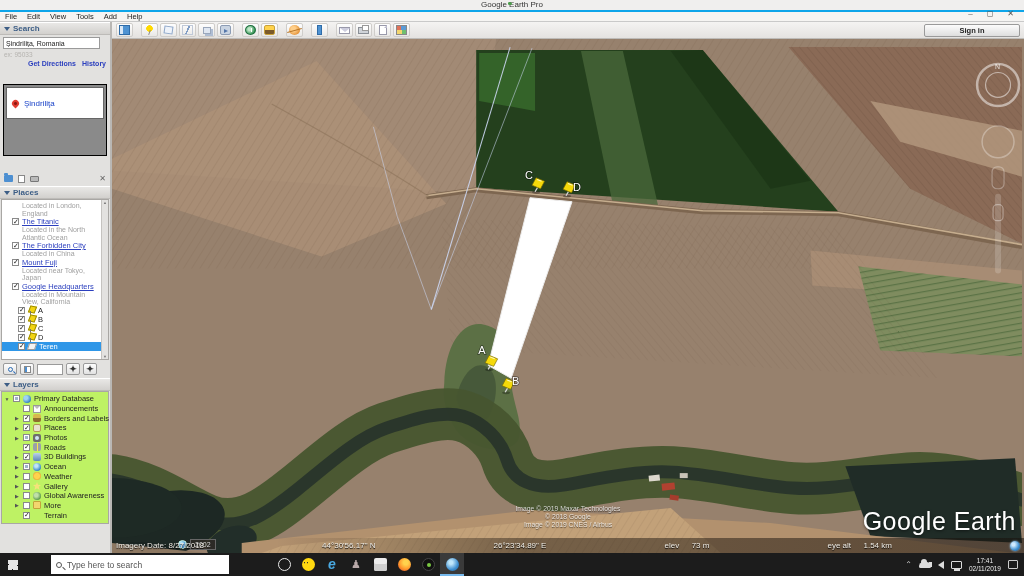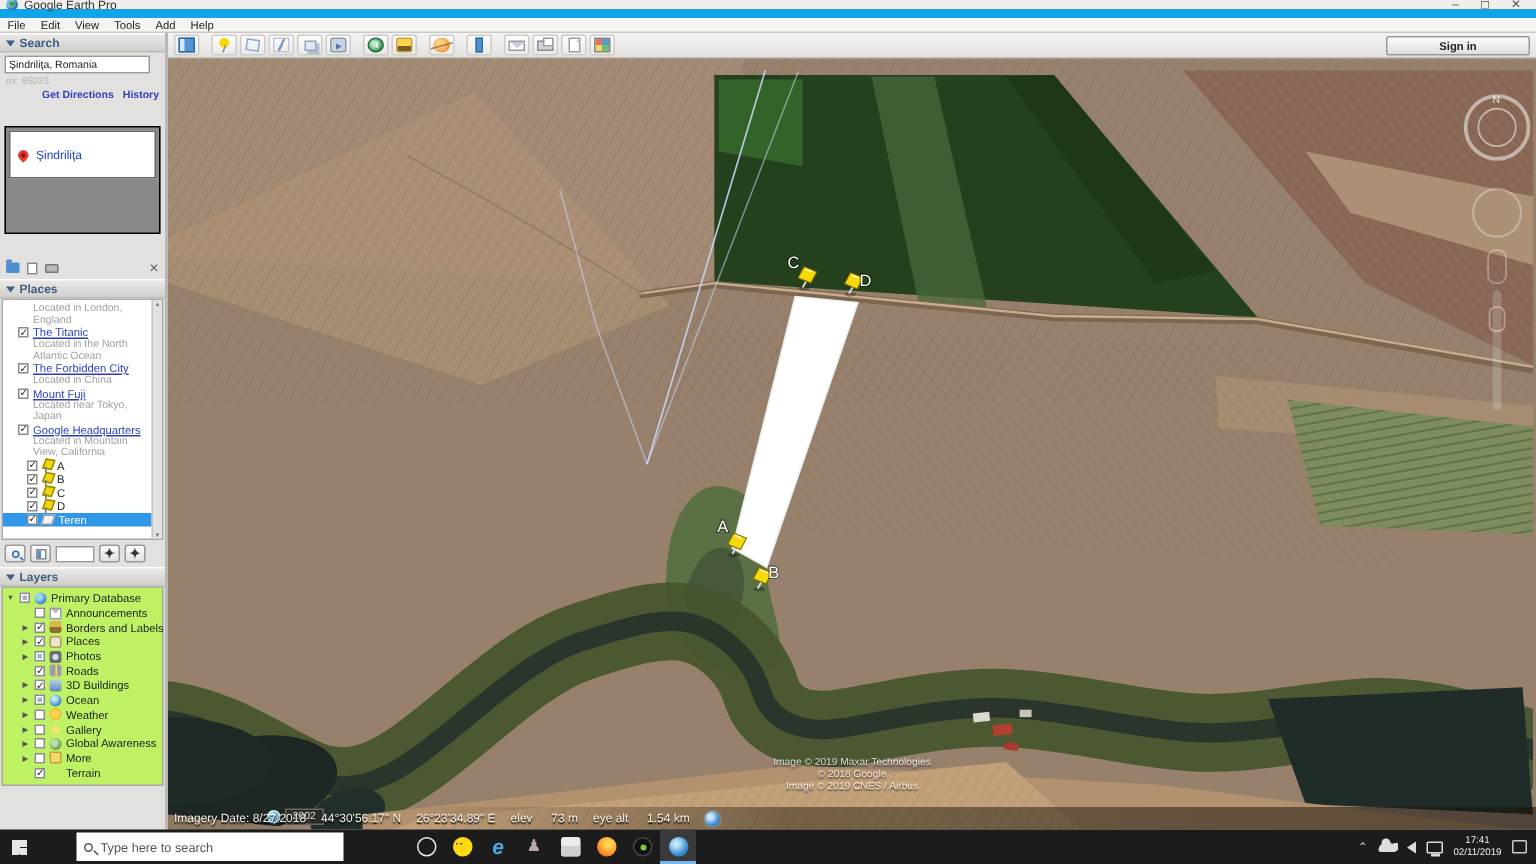--- a/index.html
+++ b/index.html
@@ -1,20 +1,20 @@
 <!DOCTYPE html>
 <html><head>
 <meta charset="utf-8">
 <style>
   *{margin:0;padding:0;box-sizing:border-box;font-family:"Liberation Sans",sans-serif;}
   html,body{width:1024px;height:576px;overflow:hidden;background:#000;}
   #app{position:relative;width:1024px;height:576px;background:#d4d0c8;}
 
   
-  .titlebar{height:12px;background:#f0efee;display:flex;align-items:center;padding:0 4px;font-size:8px;color:#333;border-bottom:6px solid #0ea5e9;}
+  .titlebar{height:12px;background:#f0efee;display:flex;align-items:center;padding:0 4px;font-size:8px;color:#333;border-bottom:2px solid #0ea5e9;flex-direction:column;}
   .earth-ico{width:8px;height:8px;border-radius:50%;background:radial-gradient(circle at 35% 35%,#7ec4e8 30%,#2e7fbe 60%,#1b5c92);margin-right:4px;position:relative;}
   .earth-ico::after{content:"";position:absolute;left:2px;top:2px;width:4px;height:3px;background:#4c9e4c;border-radius:40% 60% 50% 40%;}
   .win-controls{margin-left:auto;display:flex;gap:14px;color:#555;font-size:8px;padding-right:6px;}
   .win-controls span{cursor:default;line-height:10px;}
 
   
   .menubar{height:10px;background:#f5f4f2;display:flex;align-items:center;gap:10px;padding:0 5px;font-size:7.5px;color:#222;border-bottom:1px solid #c9c9c9;}
 
   
   .mainrow{display:flex;height:531px;}
@@ -121,21 +121,21 @@
   .ti-save-image::after{content:"";position:absolute;right:-1px;top:-1px;border-left:3px solid transparent;border-bottom:3px solid #bbc;}
   .ti-view-in-google-maps{background:conic-gradient(#5b9bd5 0 25%,#6fbf6f 0 50%,#f3d66e 0 75%,#e0735a 0);border:1px solid #888;}
   .signin-btn{margin-left:auto;width:96px;height:13px;border:1px solid #9a9a9a;background:linear-gradient(#fcfcfc,#dedede);font-size:7.5px;font-weight:bold;color:#222;border-radius:2px;}
 
   
   .map{position:relative;flex:1;overflow:hidden;background:#96806c;}
   .map svg.scene{position:absolute;left:0;top:0;}
   .pinlbl{fill:#fff;font-size:11px;font-family:"Liberation Sans",sans-serif;paint-order:stroke;stroke:rgba(0,0,0,.45);stroke-width:1.5px;}
   .attrib{position:absolute;left:0;right:0;bottom:24px;text-align:center;color:rgba(255,255,255,.78);font-size:6.8px;line-height:8px;text-shadow:0 1px 1px rgba(0,0,0,.6);pointer-events:none;}
   .ge-logo{position:absolute;right:8px;bottom:17px;color:#fff;font-size:25px;letter-spacing:.5px;text-shadow:0 1px 3px rgba(0,0,0,.55);pointer-events:none;}
-  .statusbar{position:absolute;left:0;right:0;bottom:0;height:15px;display:flex;align-items:center;justify-content:flex-start;gap:10px;padding:0 4px;font-size:8px;color:#f0ede6;text-shadow:0 1px 1px #000;background:linear-gradient(to right,rgba(0,0,0,0) 18%,rgba(25,18,12,.45) 45%,rgba(25,18,12,.55));}
+  .statusbar{position:absolute;left:0;right:0;bottom:0;height:15px;display:flex;align-items:center;justify-content:space-between;gap:10px;padding:0 4px;font-size:8px;color:#f0ede6;text-shadow:0 1px 1px #000;background:linear-gradient(to right,rgba(0,0,0,0) 18%,rgba(25,18,12,.45) 45%,rgba(25,18,12,.55));}
   .statusbar .grp{display:flex;gap:4px;white-space:nowrap;}
   .spinner{width:10px;height:10px;border-radius:50%;background:radial-gradient(circle at 35% 35%,#cfeaff 15%,#3f8fd0 60%,#1c5e96);box-shadow:0 0 2px #9fd4ff;}
   .histchip{position:absolute;left:66px;bottom:3px;display:flex;align-items:center;gap:3px;}
   .histglobe{width:9px;height:9px;border-radius:50%;background:radial-gradient(circle at 35% 35%,#aee0f7 20%,#2d7fc0 70%,#174d7d);border:1px solid #cfe;}
   .histyear{background:rgba(45,42,38,.88);border:1px solid #666;color:#ddd;font-size:7px;padding:1px 4px;}
 
   
   .taskbar{position:absolute;left:0;bottom:0;width:1024px;height:23px;background:#1c1c1c;display:flex;align-items:center;color:#ddd;gap:25px;}
   .start{width:26px;height:23px;display:flex;align-items:center;justify-content:center;}
   .start .win{width:10px;height:10px;background:conic-gradient(#e6e6e6 0 25%,#1c1c1c 0 27%,#e6e6e6 0 50%,#1c1c1c 0 52%,#e6e6e6 0 75%,#1c1c1c 0 77%,#e6e6e6 0);}
@@ -532,20 +532,21 @@
               <text class="pinlbl" x="401" y="347">B</text>
             </g>
         </svg>
 
         <div class="attrib">
           <div>Image © 2019 Maxar Technologies</div>
           <div>© 2018 Google</div>
           <div>Image © 2019 CNES / Airbus</div>
         </div>
 
+        <div class="ge-logo">Google Earth</div>
 
         <div class="histchip">
           <span class="histglobe"></span>
           <span class="histyear">2002</span>
         </div>
 
         <div class="statusbar">
           <span class="grp">Imagery Date: 8/27/2018</span>
           <span class="grp">44°30'56.17" N</span>
           <span class="grp">26°23'34.89" E</span>

